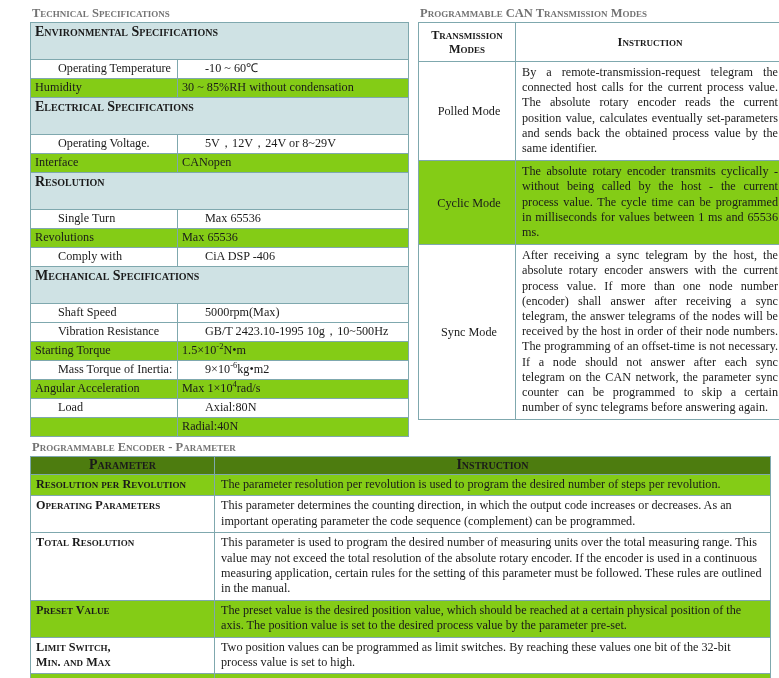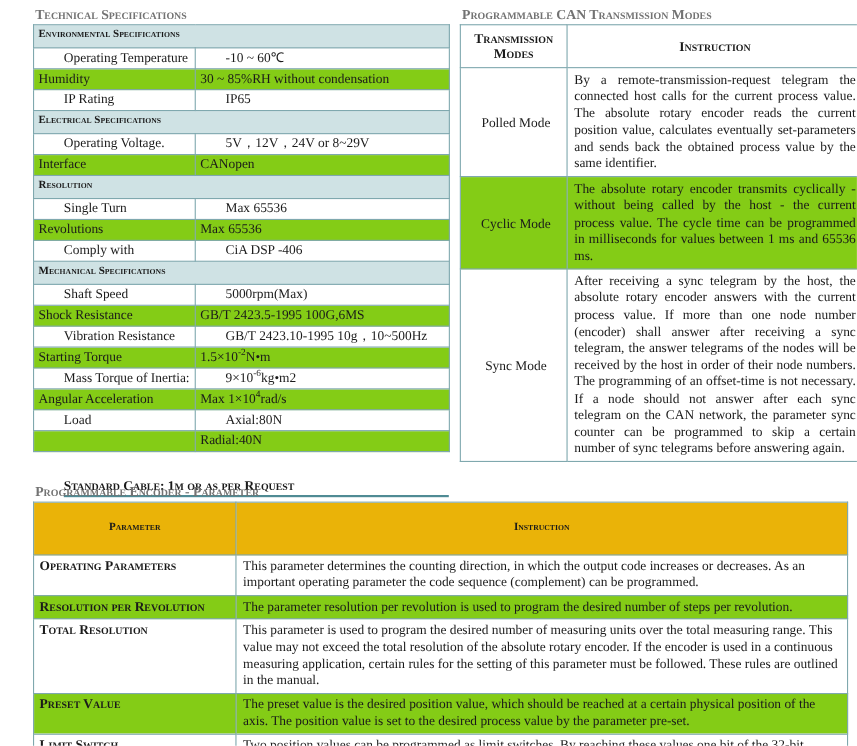--- a/index.html
+++ b/index.html
@@ -52,24 +52,24 @@
     left: 30px;
     top: 6px;
     width: 378px;
   }
   #tech-spec-table td {
     height: 16px;
   }
   #tech-spec-table .group-head {
     font-variant: small-caps;
     font-weight: bold;
-    font-size: 10px;
+    font-size: 14px;
     background: #cfe2e4;
     padding-top: 2px;
-    padding-bottom: 2px;
+    padding-bottom: 18px;
   }
   #tech-spec-table col.c1 { width: 147px; }
   #tech-spec-table col.c2 { width: 231px; }
 
   .cable-block {
     margin-top: 22px;
     padding-left: 28px;
   }
   .cable-line {
     font-variant: small-caps;
@@ -122,25 +122,25 @@
     position: absolute;
     left: 30px;
     top: 440px;
     width: 740px;
   }
   #param-table col.c1 { width: 184px; }
   #param-table col.c2 { width: 556px; }
   #param-table th {
     font-variant: small-caps;
     font-weight: bold;
-    font-size: 10px;
+    font-size: 14px;
     text-align: center;
-    background: #eab308;
+    background: #4d7c0f;
     height: 15px;
-    padding: 16px 4px;
+    padding: 1px 4px;
   }
   #param-table td.pname {
     font-variant: small-caps;
     font-weight: bold;
     font-size: 12.2px;
     line-height: 15px;
     padding: 2px 4px 2px 5px;
   }
   #param-table td.pdesc {
     font-size: 12.2px;
@@ -166,24 +166,20 @@
         </tr>
         <tr>
           <td class="white">Operating Temperature</td>
           <td class="white">-10 ~ 60℃</td>
         </tr>
         <tr>
           <td class="teal">Humidity</td>
           <td class="teal">30 ~ 85%RH  without condensation</td>
         </tr>
         <tr>
-          <td class="white">IP Rating</td>
-          <td class="white">IP65</td>
-        </tr>
-        <tr>
           <td colspan="2" class="group-head">Electrical Specifications</td>
         </tr>
         <tr>
           <td class="white">Operating Voltage.</td>
           <td class="white">5V，12V，24V or 8~29V</td>
         </tr>
         <tr>
           <td class="teal">Interface</td>
           <td class="teal">CANopen</td>
         </tr>
@@ -201,24 +197,20 @@
         <tr>
           <td class="white">Comply with</td>
           <td class="white">CiA DSP -406</td>
         </tr>
         <tr>
           <td colspan="2" class="group-head">Mechanical Specifications</td>
         </tr>
         <tr>
           <td class="white">Shaft Speed</td>
           <td class="white">5000rpm(Max)</td>
-        </tr>
-        <tr>
-          <td class="teal">Shock Resistance</td>
-          <td class="teal">GB/T 2423.5-1995 100G,6MS</td>
         </tr>
         <tr>
           <td class="white">Vibration Resistance</td>
           <td class="white">GB/T 2423.10-1995 10g，10~500Hz</td>
         </tr>
         <tr>
           <td class="teal">Starting Torque</td>
           <td class="teal">1.5×10<sup>-2</sup>N•m</td>
         </tr>
         <tr>
@@ -291,26 +283,26 @@
         <col class="c2">
       </colgroup>
     <thead>
       <tr>
         <th>Parameter</th>
         <th>Instruction</th>
       </tr>
     </thead>
     <tbody id="param-body">
         <tr>
+          <td class="pname teal">Resolution per Revolution</td>
+          <td class="pdesc teal">The parameter resolution per revolution is used to program the desired number of steps per revolution.</td>
+        </tr>
+        <tr>
           <td class="pname white">Operating Parameters</td>
           <td class="pdesc white">This parameter determines the counting direction, in which the output code increases or decreases. As an important operating parameter the code sequence (complement) can be programmed.</td>
-        </tr>
-        <tr>
-          <td class="pname teal">Resolution per Revolution</td>
-          <td class="pdesc teal">The parameter resolution per revolution is used to program the desired number of steps per revolution.</td>
         </tr>
         <tr>
           <td class="pname white">Total Resolution</td>
           <td class="pdesc white">This parameter is used to program the desired number of measuring units over the total measuring range. This value may not exceed the total resolution of the absolute rotary encoder. If the encoder is used in a continuous measuring application, certain rules for the setting of this parameter must be followed. These rules are outlined in the manual.</td>
         </tr>
         <tr>
           <td class="pname teal">Preset Value</td>
           <td class="pdesc teal">The preset value is the desired position value, which should be reached at a certain physical position of the axis. The position value is set to the desired process value by the parameter pre-set.</td>
         </tr>
         <tr>

